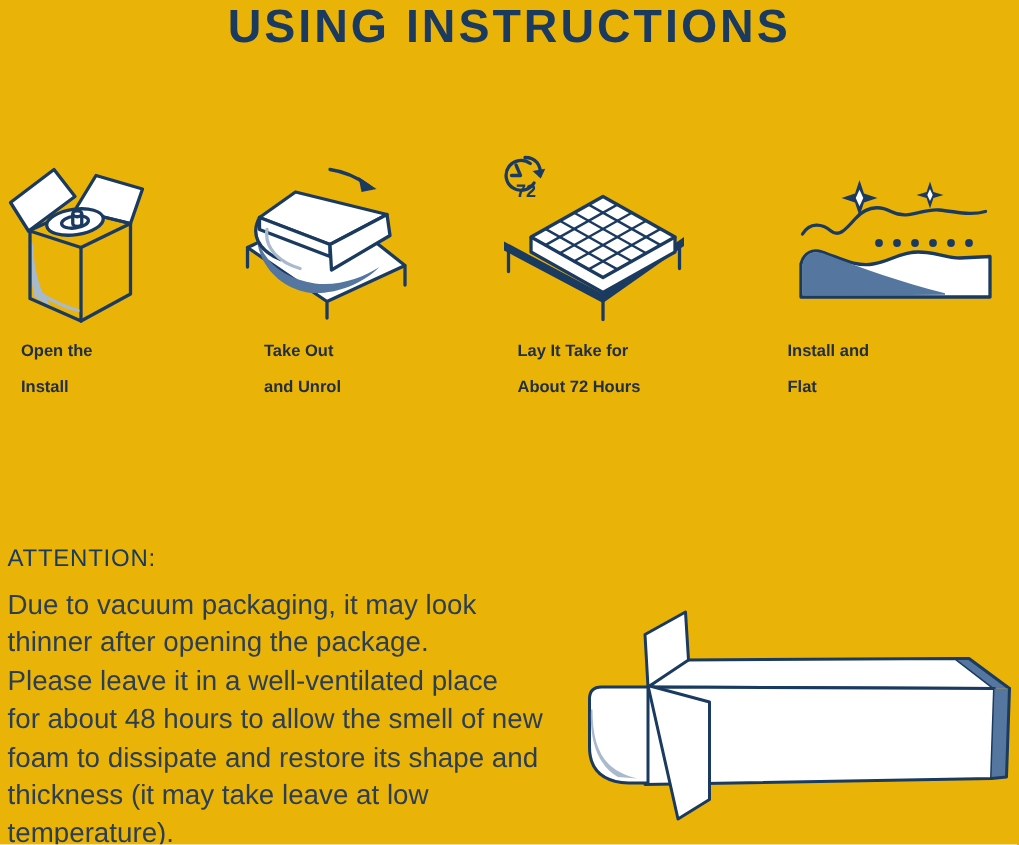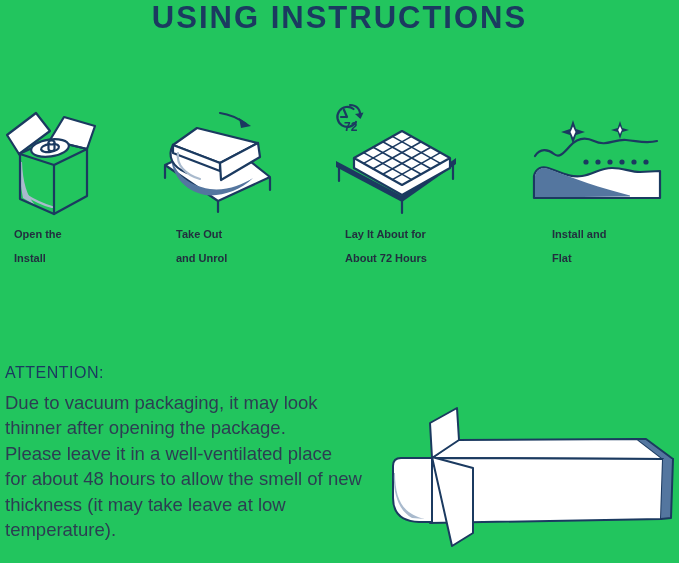--- a/index.html
+++ b/index.html
@@ -1,17 +1,17 @@
 <!DOCTYPE html>
 <html style="--navy: #1b3a60; --ink: #222f3f; --body: #2c3e52; --slate: #54769f; --slateLight: #a9bacd; --background: #ffffff;"><head>
 <meta charset="utf-8">
 <style>
   html,body{margin:0;padding:0;background:#fff;}
   .page{
-    position:relative;width:679px;height:563px;background:#22c55e;overflow:hidden;
+    position:relative;width:679px;height:563px;background:#eab308;overflow:hidden;
     font-family:"Liberation Sans", sans-serif;
   }
   .title{
     position:absolute;top:0;left:0;width:679px;text-align:center;
     font-size:31px;font-weight:bold;letter-spacing:2px;color:var(--navy);
   }
   .step-icon{position:absolute;}
   .step-label{
     position:absolute;font-size:11px;font-weight:bold;line-height:24px;
     color:var(--ink);white-space:nowrap;
@@ -109,34 +109,35 @@
 
   <div class="step-label" style="left:14px;top:222px">
     <div>Open the</div>
     <div>Install</div>
   </div>
   <div class="step-label" style="left:176px;top:222px">
     <div>Take Out</div>
     <div>and Unrol</div>
   </div>
   <div class="step-label" style="left:345px;top:222px">
-    <div>Lay It About for</div>
+    <div>Lay It Take for</div>
     <div>About 72 Hours</div>
   </div>
-  <div class="step-label" style="left:552px;top:222px">
+  <div class="step-label" style="left:525px;top:222px">
     <div>Install and</div>
     <div>Flat</div>
   </div>
 
   <div class="attention-heading">ATTENTION:</div>
   <div class="attention-body">
     <div>Due to vacuum packaging, it may look</div>
     <div>thinner after opening the package.</div>
     <div>Please leave it in a well-ventilated place</div>
     <div>for about 48 hours to allow the smell of new</div>
+    <div>foam to dissipate and restore its shape and</div>
     <div>thickness (it may take leave at low</div>
     <div>temperature).</div>
   </div>
 
   <svg class="illustration" width="294" height="168" viewBox="0 0 294 168">
     <path class="fc" style="stroke-width:2" d="M47,63 L72,45 L252,44 L278,64 Z"></path>
     <path class="sl" d="M252,44 L261,44 L288,64 L278,64 Z"></path>
     <path class="ln" style="stroke-width:2" d="M252,44 L261,44 L288,64"></path>
     <path class="fc" style="stroke-width:2" d="M47,63 L278,64 L276,124 L45,128 Z"></path>
     <path class="sl" d="M278,64 L288,64 L286,123 L276,124 Z"></path>

